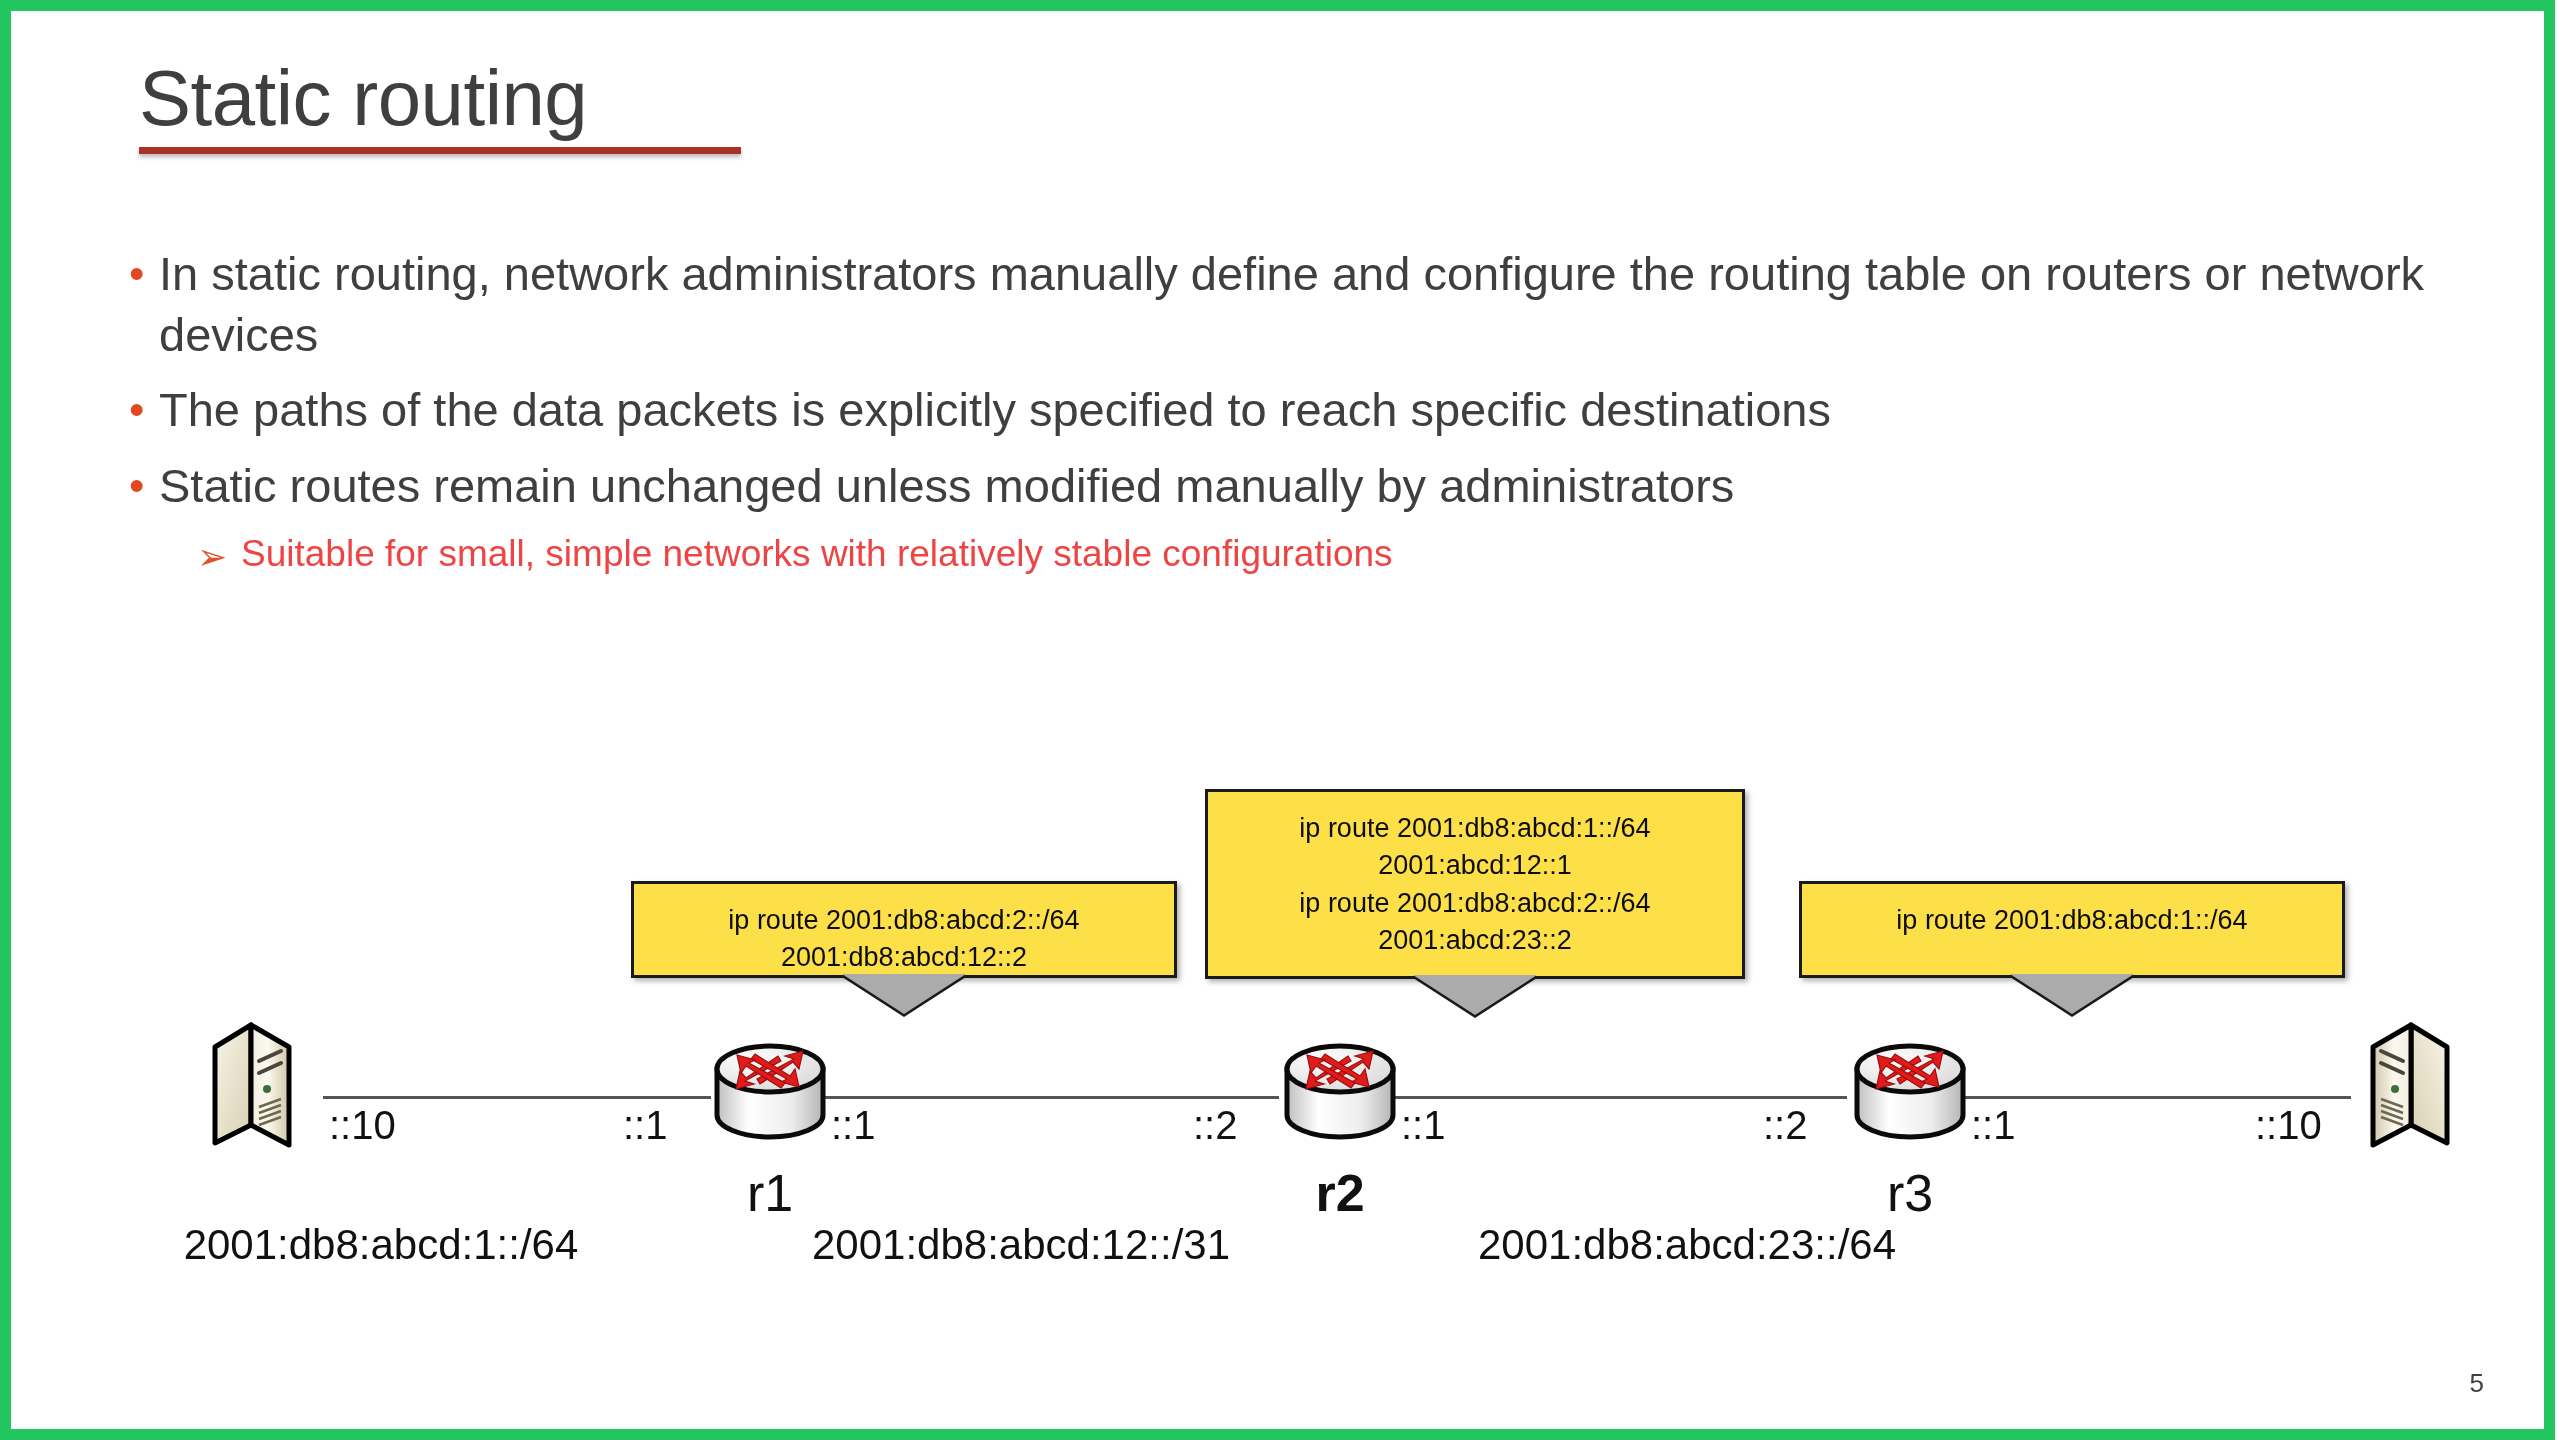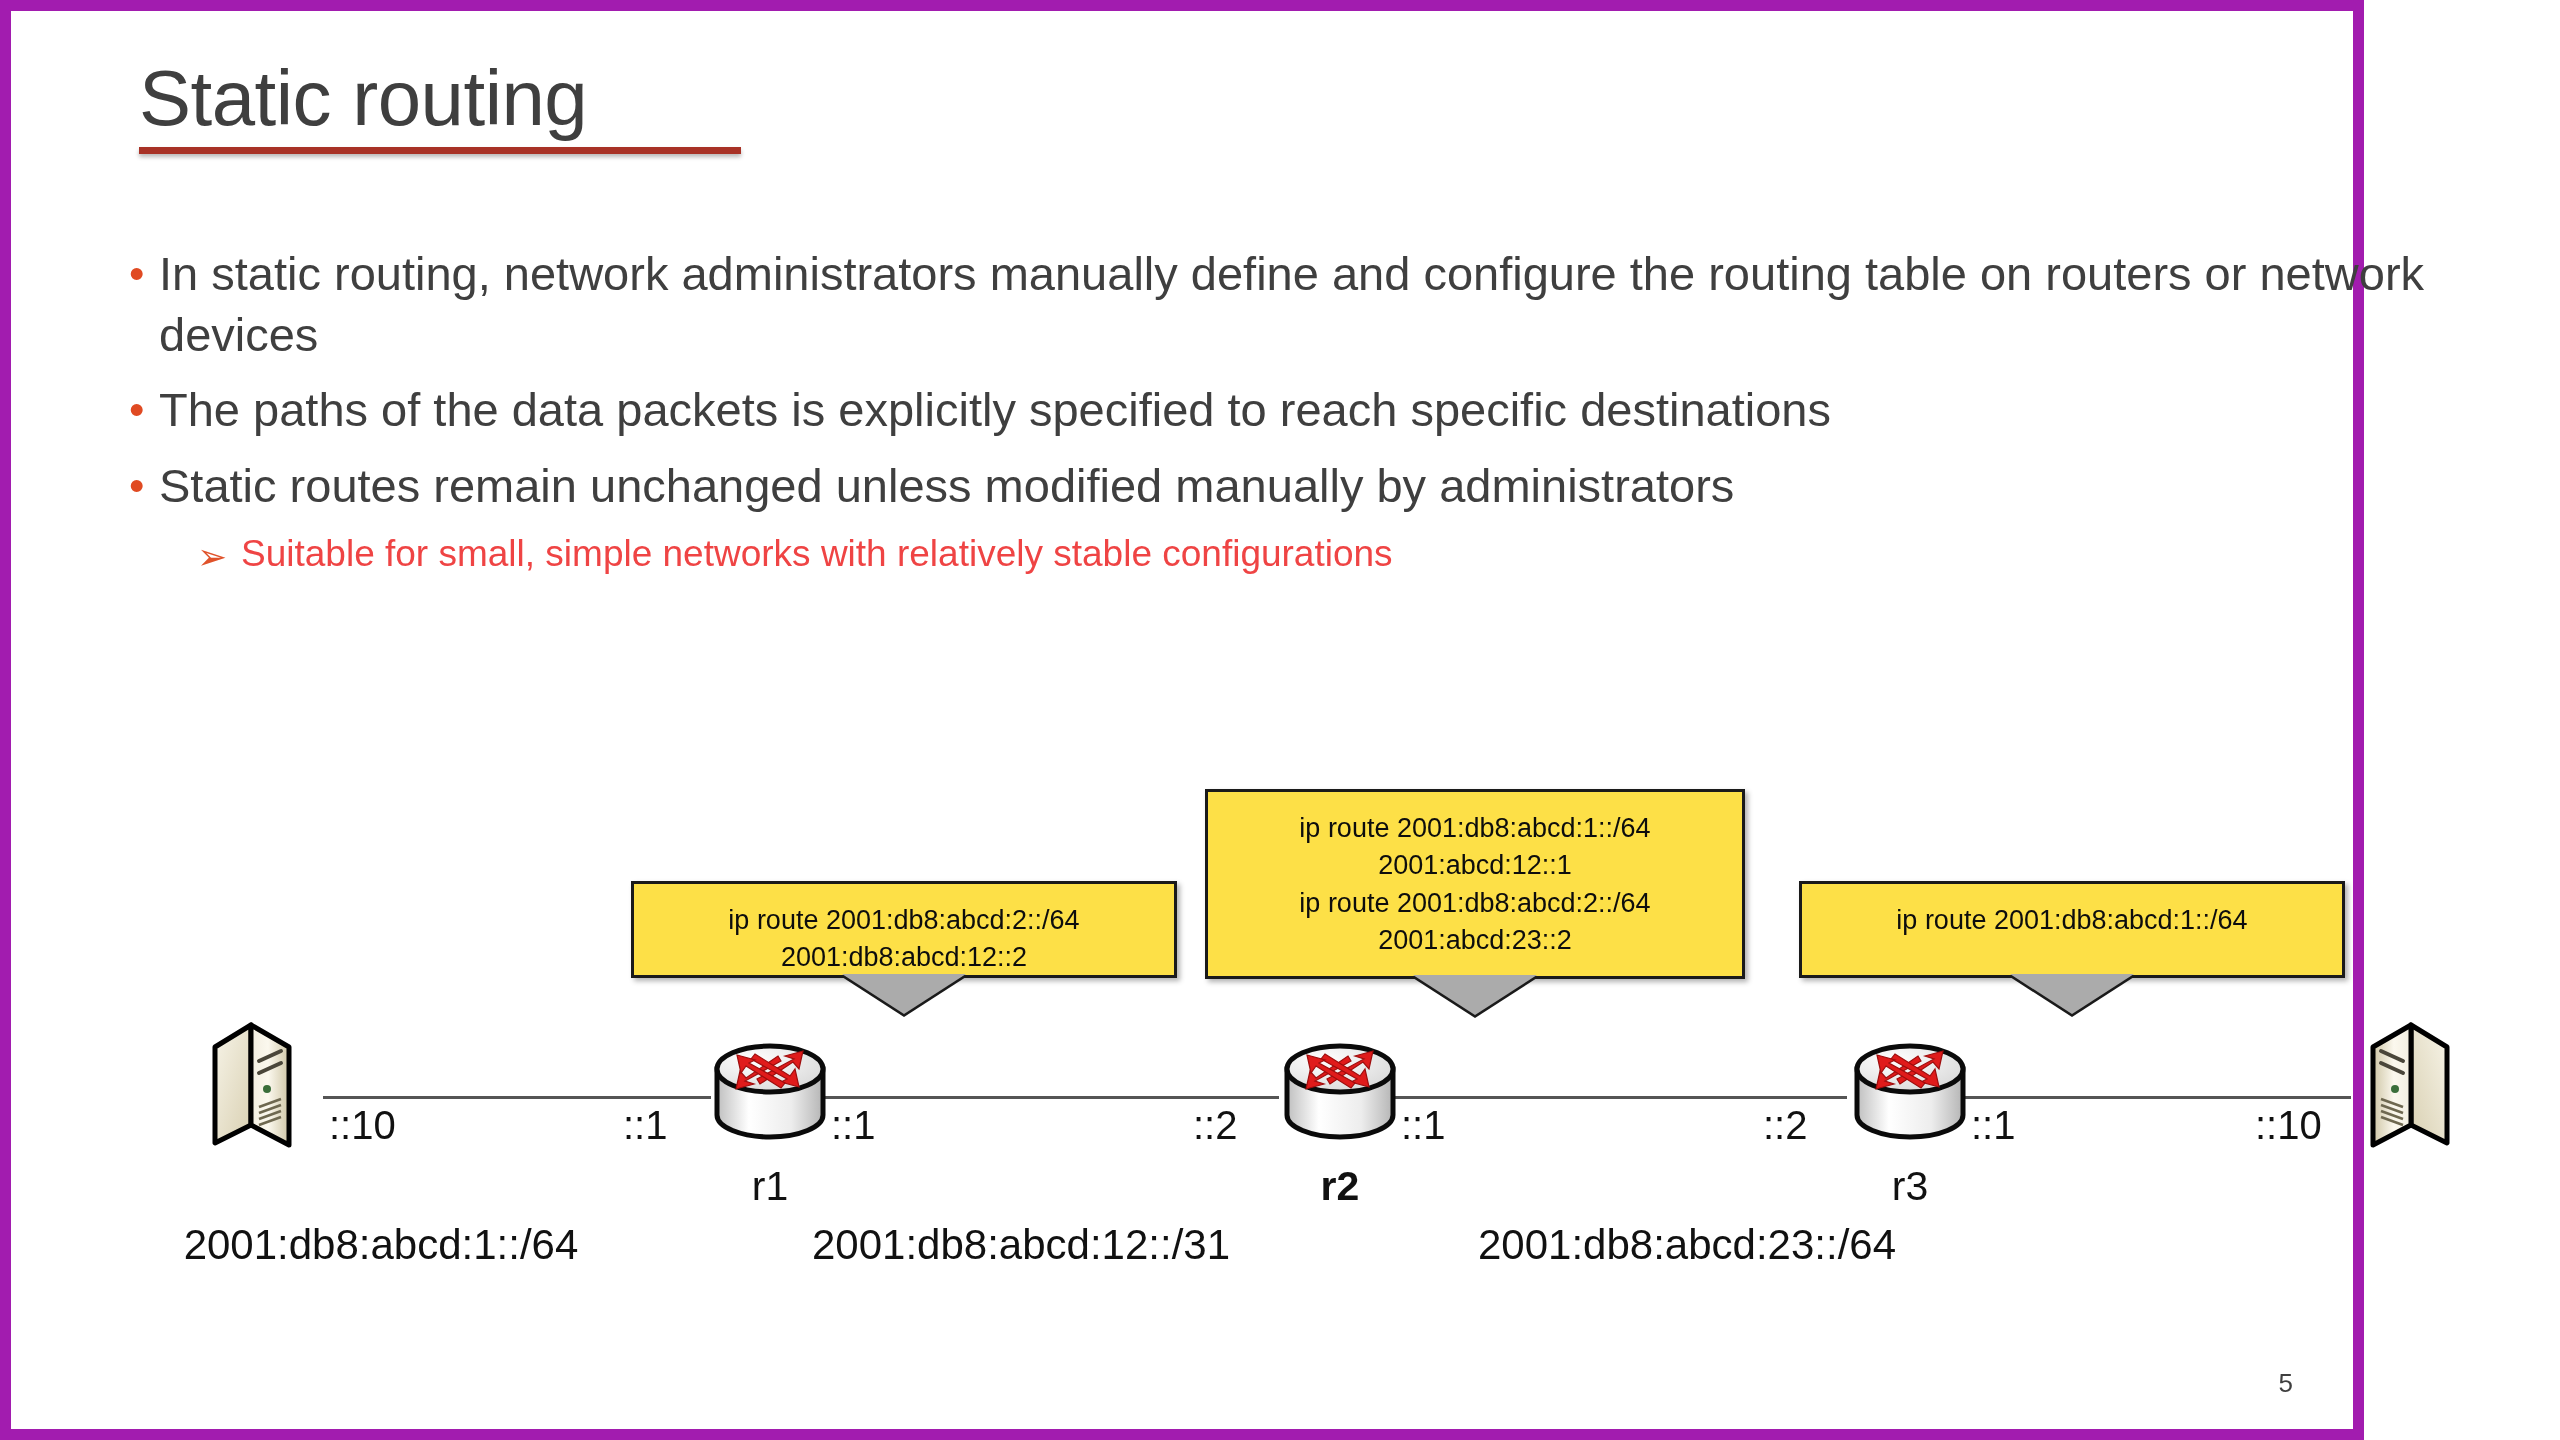--- a/index.html
+++ b/index.html
@@ -10,25 +10,25 @@
   body {
     width: 2560px;
     height: 1440px;
     overflow: hidden;
     font-family: "Liberation Sans", sans-serif;
   }
 
   
   #slide {
     position: relative;
-    width: 2364px;
+    width: 2555px;
     height: 1440px;
     background: #ffffff;
     box-sizing: border-box;
-    border: 11px solid #a21caf;
+    border: 11px solid #22c55e;
   }
 
   
   #title-block {
     position: absolute;
     left: 128px;
     top: 48px;
     width: 620px;
   }
   #page-title {
@@ -146,21 +146,21 @@
   
   .router {
     position: absolute;
     width: 118px;
     height: 108px;
   }
   .router svg { display: block; }
   .node-label {
     position: absolute;
     text-align: center;
-    font-size: 41px;
+    font-size: 52px;
     color: #111111;
     white-space: nowrap;
     font-family: "Liberation Sans", sans-serif;
   }
   .iface-label {
     position: absolute;
     font-size: 40px;
     color: #111111;
     white-space: nowrap;
     font-family: "Liberation Sans", sans-serif;

